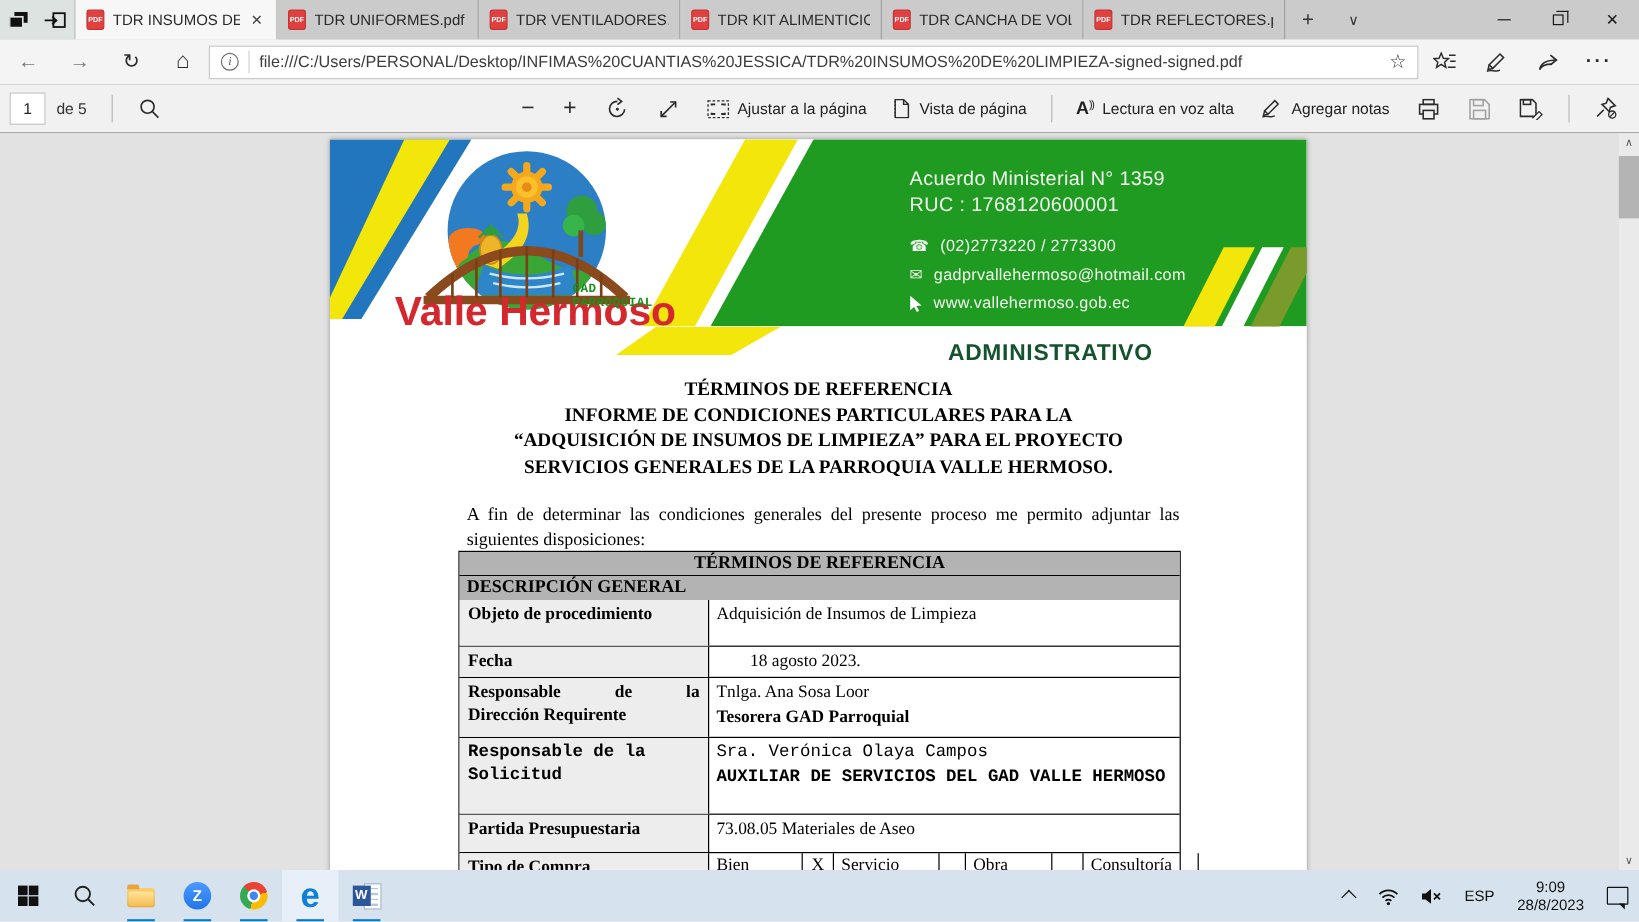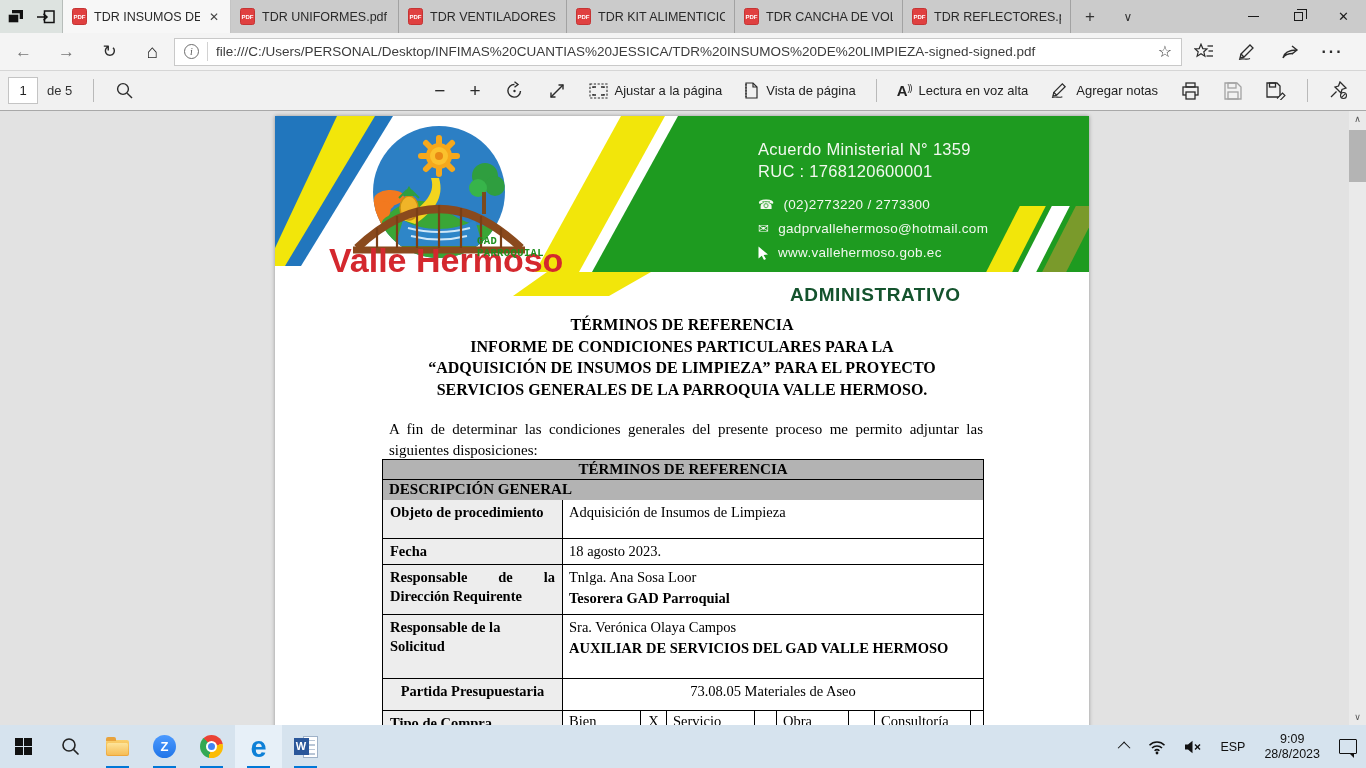--- a/index.html
+++ b/index.html
@@ -79,21 +79,21 @@
   .brand{position:absolute;left:54px;top:126px;width:240px;}
   .brand-name{font-size:34px;font-weight:bold;color:var(--brand-red);letter-spacing:0px;line-height:36px;}
   .brand-sub{position:absolute;left:148px;top:-7px;font-size:10.5px;font-weight:bold;color:var(--brand-sub-green);letter-spacing:.4px;font-family:Liberation Mono, monospace;}
   .title-block{position:absolute;left:0;width:814px;top:198px;text-align:center;font-family:"Liberation Serif",serif;font-weight:bold;font-size:16px;line-height:21.5px;color:#000;}
   .intro{position:absolute;left:114px;width:594px;top:303px;font-family:"Liberation Serif",serif;font-size:15px;line-height:20.5px;text-align:justify;color:#000;}
   .dtable{position:absolute;left:107px;top:343px;width:602px;border:1px solid #000;font-family:"Liberation Serif",serif;font-size:14.5px;color:#000;background:#fff;}
   .trow{display:flex;border-top:1px solid #000;align-items:stretch;}
   .trow:first-child{border-top:none;}
   .th-full{width:100%;background:var(--table-gray);font-weight:bold;text-align:center;font-size:15px;padding:1px 0;}
   .th-section{width:100%;background:var(--table-gray);font-weight:bold;font-size:15px;padding:1px 0 2px 6px;}
-  .tlabel{width:180px;flex-shrink:0;border-right:1px solid #000;font-weight:bold;padding:3px 7px;background:#ededed;line-height:19px;}
+  .tlabel{width:208px;flex-shrink:0;border-right:1px solid #000;font-weight:bold;padding:3px 7px;background:#ededed;line-height:19px;}
   .tvalue{flex:1;padding:2px 6px;line-height:21px;}
   .vline.b{font-weight:bold;}
   .vline.jv{text-align:justify;}
   .lspread{display:flex;justify-content:space-between;}
   .tipo-vals{flex:1;display:flex;align-items:stretch;}
   .tipo-cell{border-right:1px solid #000;padding:2px 0 0 6px;}
   .tipo-cell:last-child{border-right:none;}
   .tipo-cell.center{text-align:center;padding-left:0;}
 
   
@@ -419,21 +419,21 @@
         </div>
       <div id="desc-rows">
           <div class="trow" style="min-height: 38px;">
             <div class="tlabel">
               <div>Objeto de procedimiento</div>
             </div>
             <div class="tvalue">
               <div class="vline">Adquisición de Insumos de Limpieza</div>
             </div>
           </div>
-          <div class="trow" style="min-height: 22px;">
+          <div class="trow" style="min-height: 22px; gap: 28px;">
             <div class="tlabel">
               <div>Fecha</div>
             </div>
             <div class="tvalue">
               <div class="vline">18 agosto 2023.</div>
             </div>
           </div>
           <div class="trow" style="min-height: 50px;">
             <div class="tlabel">
               <div class="lspread">
@@ -441,31 +441,31 @@
                 <span>de</span>
                 <span>la</span>
               </div>
               <div>Dirección Requirente</div>
             </div>
             <div class="tvalue">
               <div class="vline">Tnlga. Ana Sosa Loor</div>
               <div class="vline b">Tesorera GAD Parroquial</div>
             </div>
           </div>
-          <div class="trow" style="min-height: 64px;">
+          <div class="trow" style="min-height: 64px; font-family: Liberation Mono, monospace;">
             <div class="tlabel">
               <div>Responsable de la</div>
               <div>Solicitud</div>
             </div>
             <div class="tvalue">
               <div class="vline">Sra. Verónica Olaya Campos</div>
               <div class="vline b jv">AUXILIAR DE SERVICIOS DEL GAD VALLE HERMOSO</div>
             </div>
           </div>
-          <div class="trow" style="min-height: 32px; text-align: center;">
+          <div class="trow" style="min-height: 32px;">
             <div class="tlabel">
               <div>Partida Presupuestaria</div>
             </div>
             <div class="tvalue">
               <div class="vline">73.08.05 Materiales de Aseo</div>
             </div>
           </div>
         </div>
       <div class="trow" style="min-height:44px;">
         <div class="tlabel">Tipo de Compra</div>

